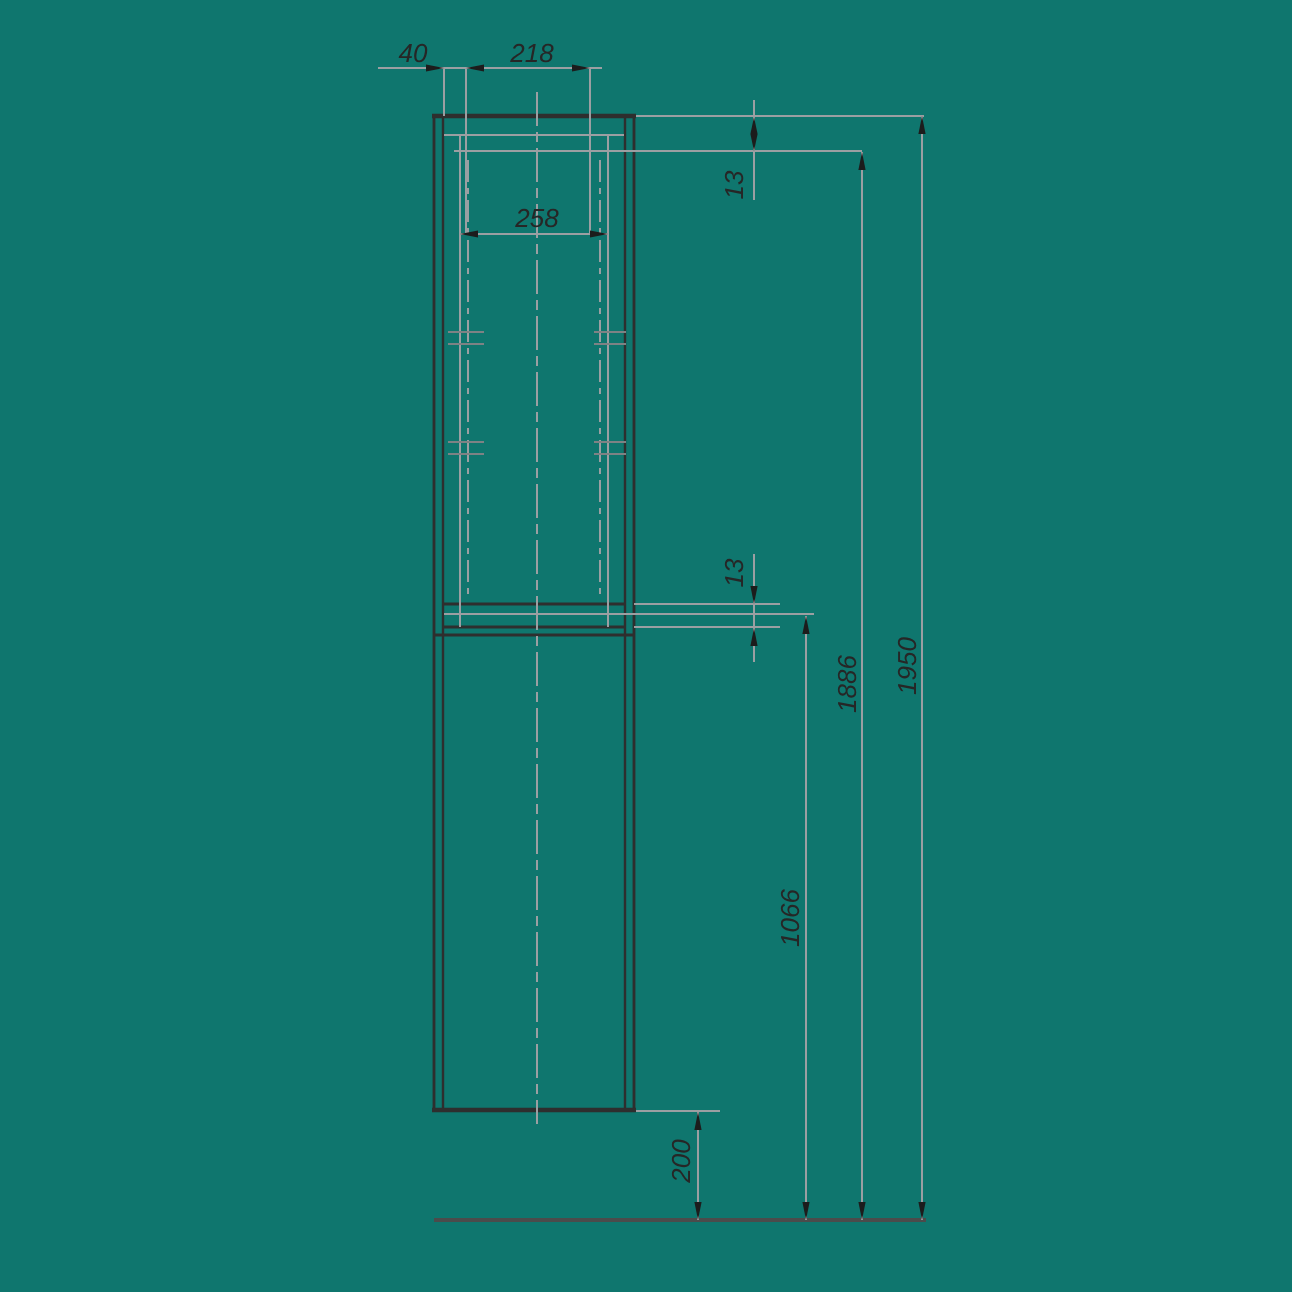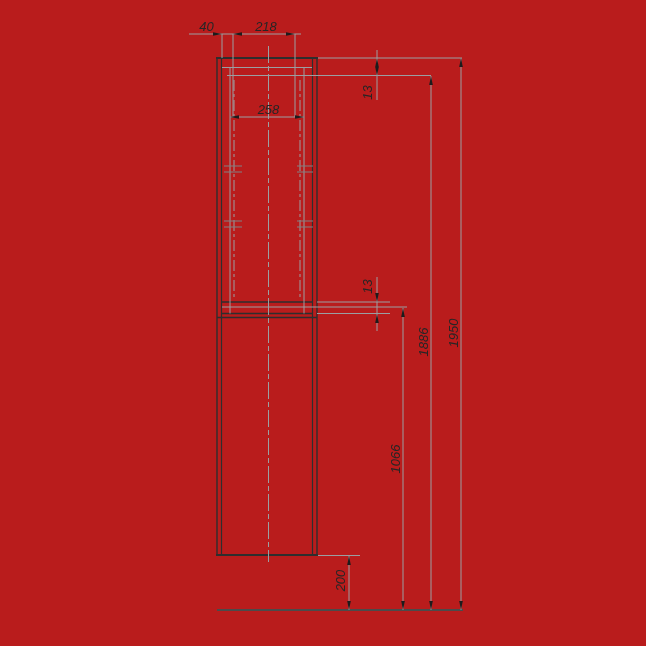--- a/index.html
+++ b/index.html
@@ -1,16 +1,16 @@
 <!DOCTYPE html>
 <html><head>
 <meta charset="utf-8">
 <style>
   html,body{margin:0;padding:0;background:#ffffff;}
-  .stage{width:646px;height:646px;background:#b91c1c;position:relative;overflow:hidden;}
+  .stage{width:646px;height:646px;background:#0f766e;position:relative;overflow:hidden;}
   svg{display:block;}
   .ln-dark{stroke:#2e2e2e;fill:none;}
   .ln-thin{stroke:#9b9fa2;fill:none;stroke-width:1;}
   .ln-mark{stroke:#7e8284;fill:none;stroke-width:1;}
   .ln-floor{stroke:#4b4b4b;fill:none;stroke-width:2;}
   .arr{fill:#1c1c1c;stroke:none;}
   .dim-text{font-family:"Liberation Sans","DejaVu Sans",sans-serif;font-style:italic;font-size:13px;fill:#262626;}
 </style>
 </head>
 <body>

